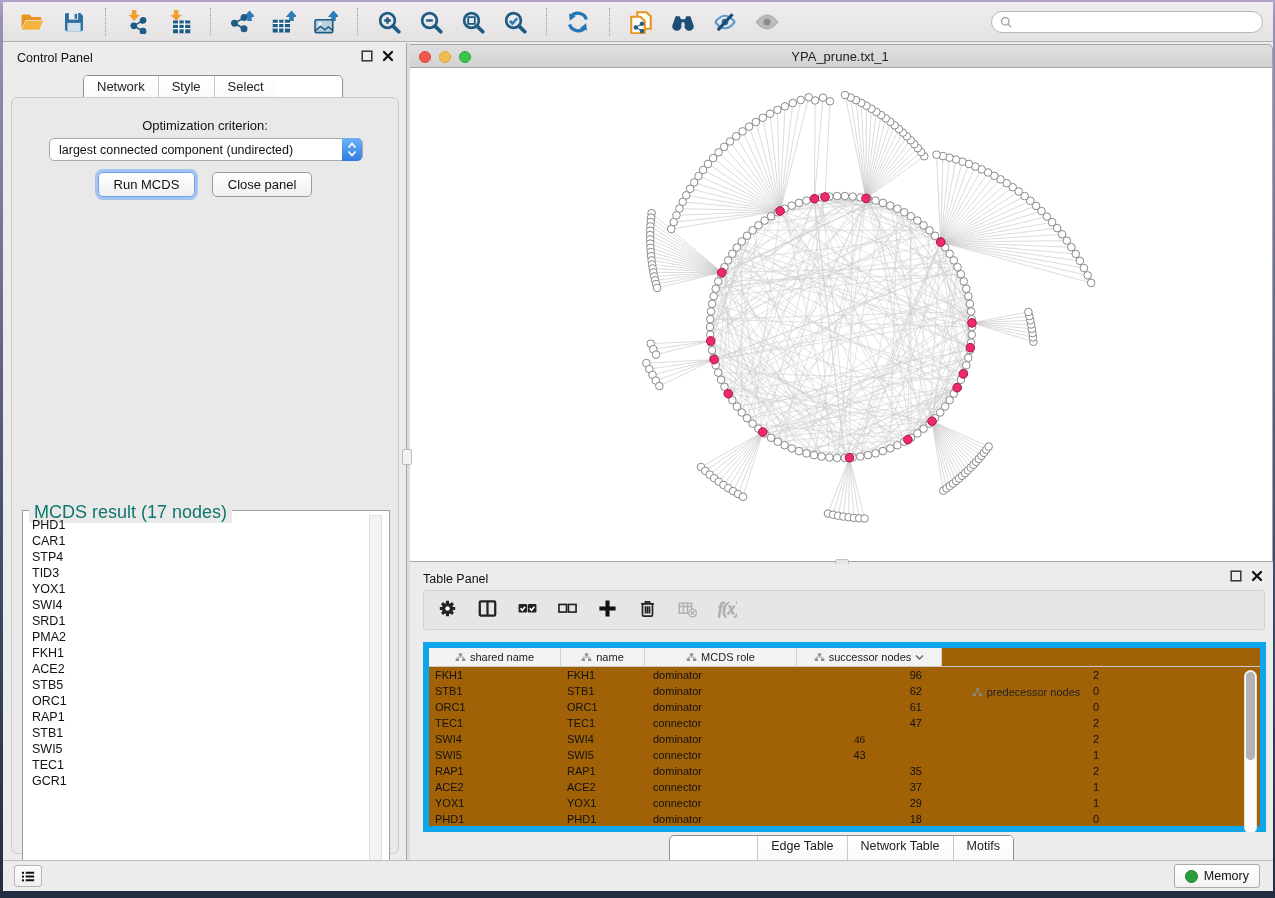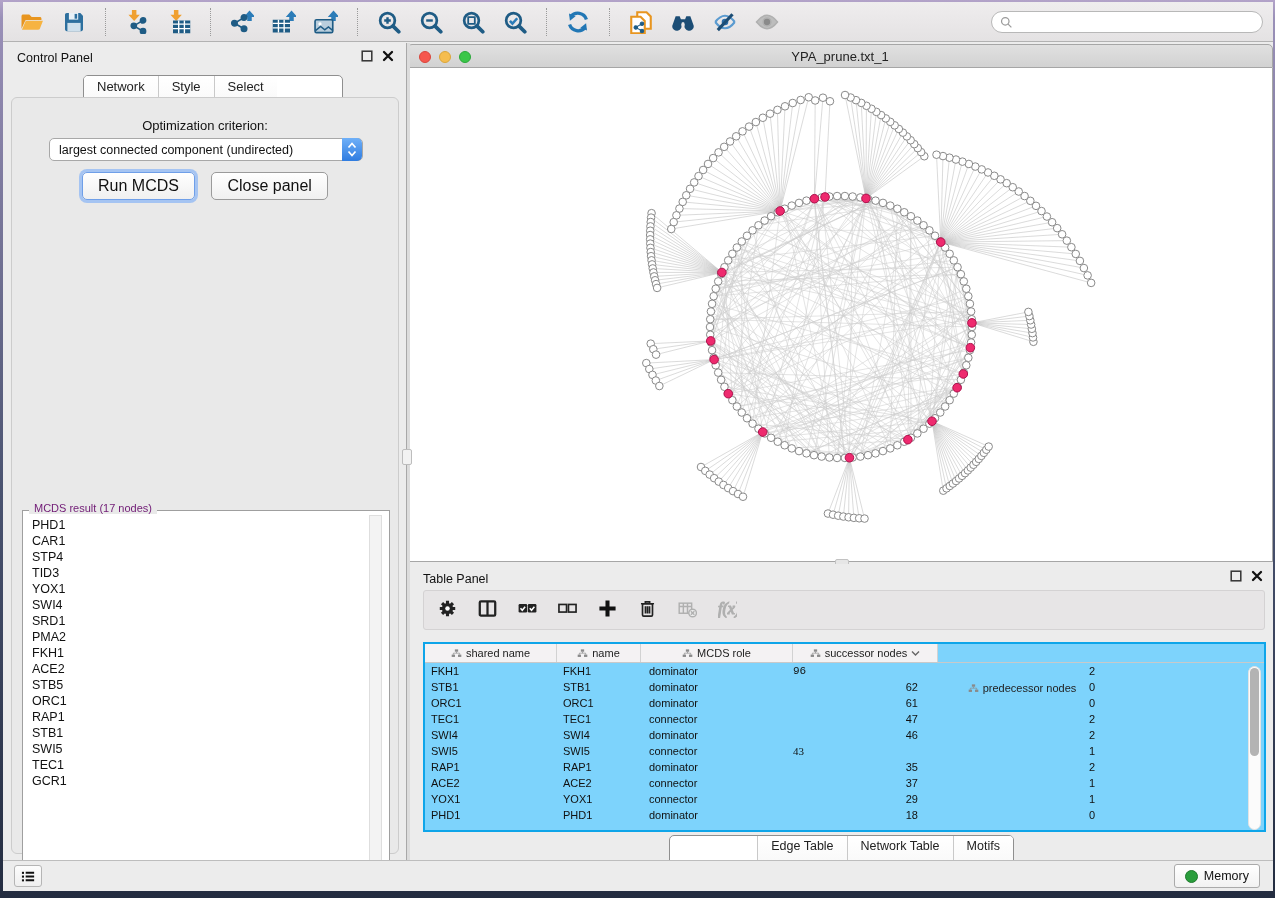--- a/index.html
+++ b/index.html
@@ -27,24 +27,24 @@
   .seg-tabs { display:inline-flex; border:1px solid #8f8f8f; border-radius:5px; overflow:hidden; background:#fff; }
   .seg-tab { padding:3px 13px; font-size:13px; color:#222; border-left:1px solid #c9c9c9; cursor:default; background:linear-gradient(#ffffff,#f3f3f3); white-space:nowrap; }
   .seg-tab:first-child { border-left:none; }
   .seg-tab.active { background:linear-gradient(#5ea4fb,#2d7ce8); color:#fff;margin-top:32px; }
   .cp-content { position:absolute; left:8px; top:54px; width:388px; height:757px; background:#e9e9e9; border:1px solid #cccccc; border-radius:6px; }
   .opt-label { position:absolute; left:0; width:100%; top:20px; text-align:center; font-size:13px; color:#111; }
   .combo { position:absolute; left:37px; top:40px; width:314px; height:23px; background:#fff; border:1px solid #a8a8a8; border-radius:5px; font-size:12.5px; display:flex; align-items:center; padding-left:9px; color:#111; }
   .combo-stepper { position:absolute; right:0px; top:-1px; width:20px; height:23px; background:linear-gradient(#6fb0f8,#2f7ce0); border-radius:0 5px 5px 0; display:flex; flex-direction:column; align-items:center; justify-content:center; gap:1px; }
   .combo-stepper svg { width:10px; height:7px; }
   .cp-buttons { position:absolute; left:0; top:74px; width:100%; text-align:center; }
-  .btn { display:inline-block; padding:4px 15px; font-size:16px; color:#111; background:linear-gradient(#ffffff,#f0f0f0); border:1px solid #9b9b9b; border-radius:5px; margin:0 6px; }
+  .btn { display:inline-block; padding:4px 15px; font-size:13px; color:#111; background:linear-gradient(#ffffff,#f0f0f0); border:1px solid #9b9b9b; border-radius:5px; margin:0 6px; }
   .btn.focused { border-color:#6f9fe8; box-shadow:0 0 0 3px rgba(110,165,250,.55); }
   .result-group { position:absolute; left:10px; top:412px; width:368px; height:372px; background:#fff; border:1px solid #9f9f9f; }
-  .result-legend { position:absolute; top:-9px; left:6px; background:#e9e9e9; padding:0 5px; font-size:11px; color:#701a75; }
+  .result-legend { position:absolute; top:-9px; left:6px; background:#e9e9e9; padding:0 5px; font-size:18px; color:#0f766e; }
   .result-list { position:absolute; left:1px; top:6px; bottom:2px; right:22px; overflow:hidden; }
   .result-item { height:16px; line-height:16px; padding-left:8px; font-size:12.5px; color:#111; }
   .result-scroll { position:absolute; right:7px; top:4px; bottom:4px; width:13px; background:#f3f3f3; border:1px solid #dedede; }
 
   
   .net-window { position:absolute; left:404px; top:42px; width:866px; height:518px; }
   .net-titlebar { position:absolute; left:0; top:0; width:100%; height:24px; background:linear-gradient(#e0e0e0,#d2d2d2); border:1px solid #a6a6a6; border-radius:5px 5px 0 0; }
   .traffic { position:absolute; left:11px; top:6px; display:flex; gap:8px; }
   .light { width:12px; height:12px; border-radius:50%; }
   .net-title { position:absolute; width:100%; text-align:center; top:4px; font-size:13px; color:#222; }
@@ -53,21 +53,21 @@
   
   .vsplit { position:absolute; left:404px; top:41px; width:3px; height:817px; background:#dcdcdc; }
   .vsplit-handle { position:absolute; left:399px; top:447px; width:10px; height:16px; background:#f2f2f2; border:1px solid #bdbdbd; border-radius:2px; }
   .hsplit-handle { position:absolute; left:832px; top:557px; width:14px; height:8px; background:#e6e6e6; border:1px solid #c2c2c2; border-radius:2px; }
 
   
   .table-panel { position:absolute; left:407px; top:562px; width:863px; height:296px; background:#ececec; }
   .tp-head { position:relative; height:24px; }
   .tp-toolbar { position:absolute; left:13px; top:26px; width:842px; height:40px; background:#e7e5e6; border:1px solid #d4d2d3; border-radius:3px; display:flex; align-items:center; padding-left:14px; gap:21px; }
   .tp-toolbar .ic svg { width:19px; height:19px; }
-  .tablebox { position:absolute; left:13px; top:78px; width:843px; height:190px; background:#7dd3fc; border:2px solid #0ea5e9; }
+  .tablebox { position:absolute; left:13px; top:78px; width:843px; height:190px; background:#a16207; border:6px solid #0ea5e9; }
   .thead { display:flex; height:19px; border-bottom:1px solid #c9c9c9; }
   .th { background:#f4f2f3; border-right:1px solid #d2d2d2; display:flex; align-items:center; justify-content:center; gap:4px; font-size:11px; color:#222; }
   .th svg.colicon { width:11px; height:11px; }
   .th svg.chev { width:9px; height:7px; }
   .trow { display:flex; height:16px; }
   .td { font-size:11px; color:#111; line-height:16px; white-space:nowrap; overflow:hidden; }
   .t-scroll { position:absolute; right:3px; top:22px; width:13px; height:164px; background:#fbfbfb; border:1px solid #e3e3e3; border-radius:7px; }
   .t-thumb { position:absolute; left:1px; top:1px; width:9px; height:88px; background:#b3b3b3; border-radius:5px; }
   .tp-tabs { position:absolute; left:0; top:271px; width:100%; text-align:center; }
 
@@ -1147,21 +1147,21 @@
               <path d="M8 4.4v2.1M3.4 8.6V6.5h9.2v2.1" stroke="#8a8a8a" fill="none" stroke-width="1"></path>
             </svg>
             <span>predecessor nodes</span>
           </div>
         </div>
       <div id="tbody">
           <div class="trow">
             <div class="td" style="width: 132px; text-align: left; padding-left: 6px;">FKH1</div>
             <div class="td" style="width: 84px; text-align: left; padding-left: 6px;">FKH1</div>
             <div class="td" style="width: 152px; text-align: left; padding-left: 8px;">dominator</div>
-            <div class="td" style="width: 145px; padding-right: 20px; font-family: Liberation Mono, monospace;">96</div>
+            <div class="td" style="width: 145px; text-align: right; padding-right: 20px;">96</div>
             <div class="td" style="width: 169px; text-align: right; padding-right: 12px;">2</div>
           </div>
           <div class="trow">
             <div class="td" style="width: 132px; text-align: left; padding-left: 6px;">STB1</div>
             <div class="td" style="width: 84px; text-align: left; padding-left: 6px;">STB1</div>
             <div class="td" style="width: 152px; text-align: left; padding-left: 8px;">dominator</div>
             <div class="td" style="width: 145px; text-align: right; padding-right: 20px;">62</div>
             <div class="td" style="width: 169px; text-align: right; padding-right: 12px;">0</div>
           </div>
           <div class="trow">
@@ -1175,28 +1175,28 @@
             <div class="td" style="width: 132px; text-align: left; padding-left: 6px;">TEC1</div>
             <div class="td" style="width: 84px; text-align: left; padding-left: 6px;">TEC1</div>
             <div class="td" style="width: 152px; text-align: left; padding-left: 8px;">connector</div>
             <div class="td" style="width: 145px; text-align: right; padding-right: 20px;">47</div>
             <div class="td" style="width: 169px; text-align: right; padding-right: 12px;">2</div>
           </div>
           <div class="trow">
             <div class="td" style="width: 132px; text-align: left; padding-left: 6px;">SWI4</div>
             <div class="td" style="width: 84px; text-align: left; padding-left: 6px;">SWI4</div>
             <div class="td" style="width: 152px; text-align: left; padding-left: 8px;">dominator</div>
-            <div class="td" style="width: 145px; text-align: right; padding-right: 20px;">46</div>
+            <div class="td" style="width: 145px; text-align: center; padding-right: 20px; font-family: Liberation Serif, serif;">46</div>
             <div class="td" style="width: 169px; text-align: right; padding-right: 12px;">2</div>
           </div>
           <div class="trow">
             <div class="td" style="width: 132px; text-align: left; padding-left: 6px;">SWI5</div>
             <div class="td" style="width: 84px; text-align: left; padding-left: 6px;">SWI5</div>
             <div class="td" style="width: 152px; text-align: left; padding-left: 8px;">connector</div>
-            <div class="td" style="width: 145px; text-align: left; padding-right: 20px; font-family: Liberation Serif, serif;">43</div>
+            <div class="td" style="width: 145px; text-align: center; padding-right: 20px;">43</div>
             <div class="td" style="width: 169px; text-align: right; padding-right: 12px;">1</div>
           </div>
           <div class="trow">
             <div class="td" style="width: 132px; text-align: left; padding-left: 6px;">RAP1</div>
             <div class="td" style="width: 84px; text-align: left; padding-left: 6px;">RAP1</div>
             <div class="td" style="width: 152px; text-align: left; padding-left: 8px;">dominator</div>
             <div class="td" style="width: 145px; text-align: right; padding-right: 20px;">35</div>
             <div class="td" style="width: 169px; text-align: right; padding-right: 12px;">2</div>
           </div>
           <div class="trow">

